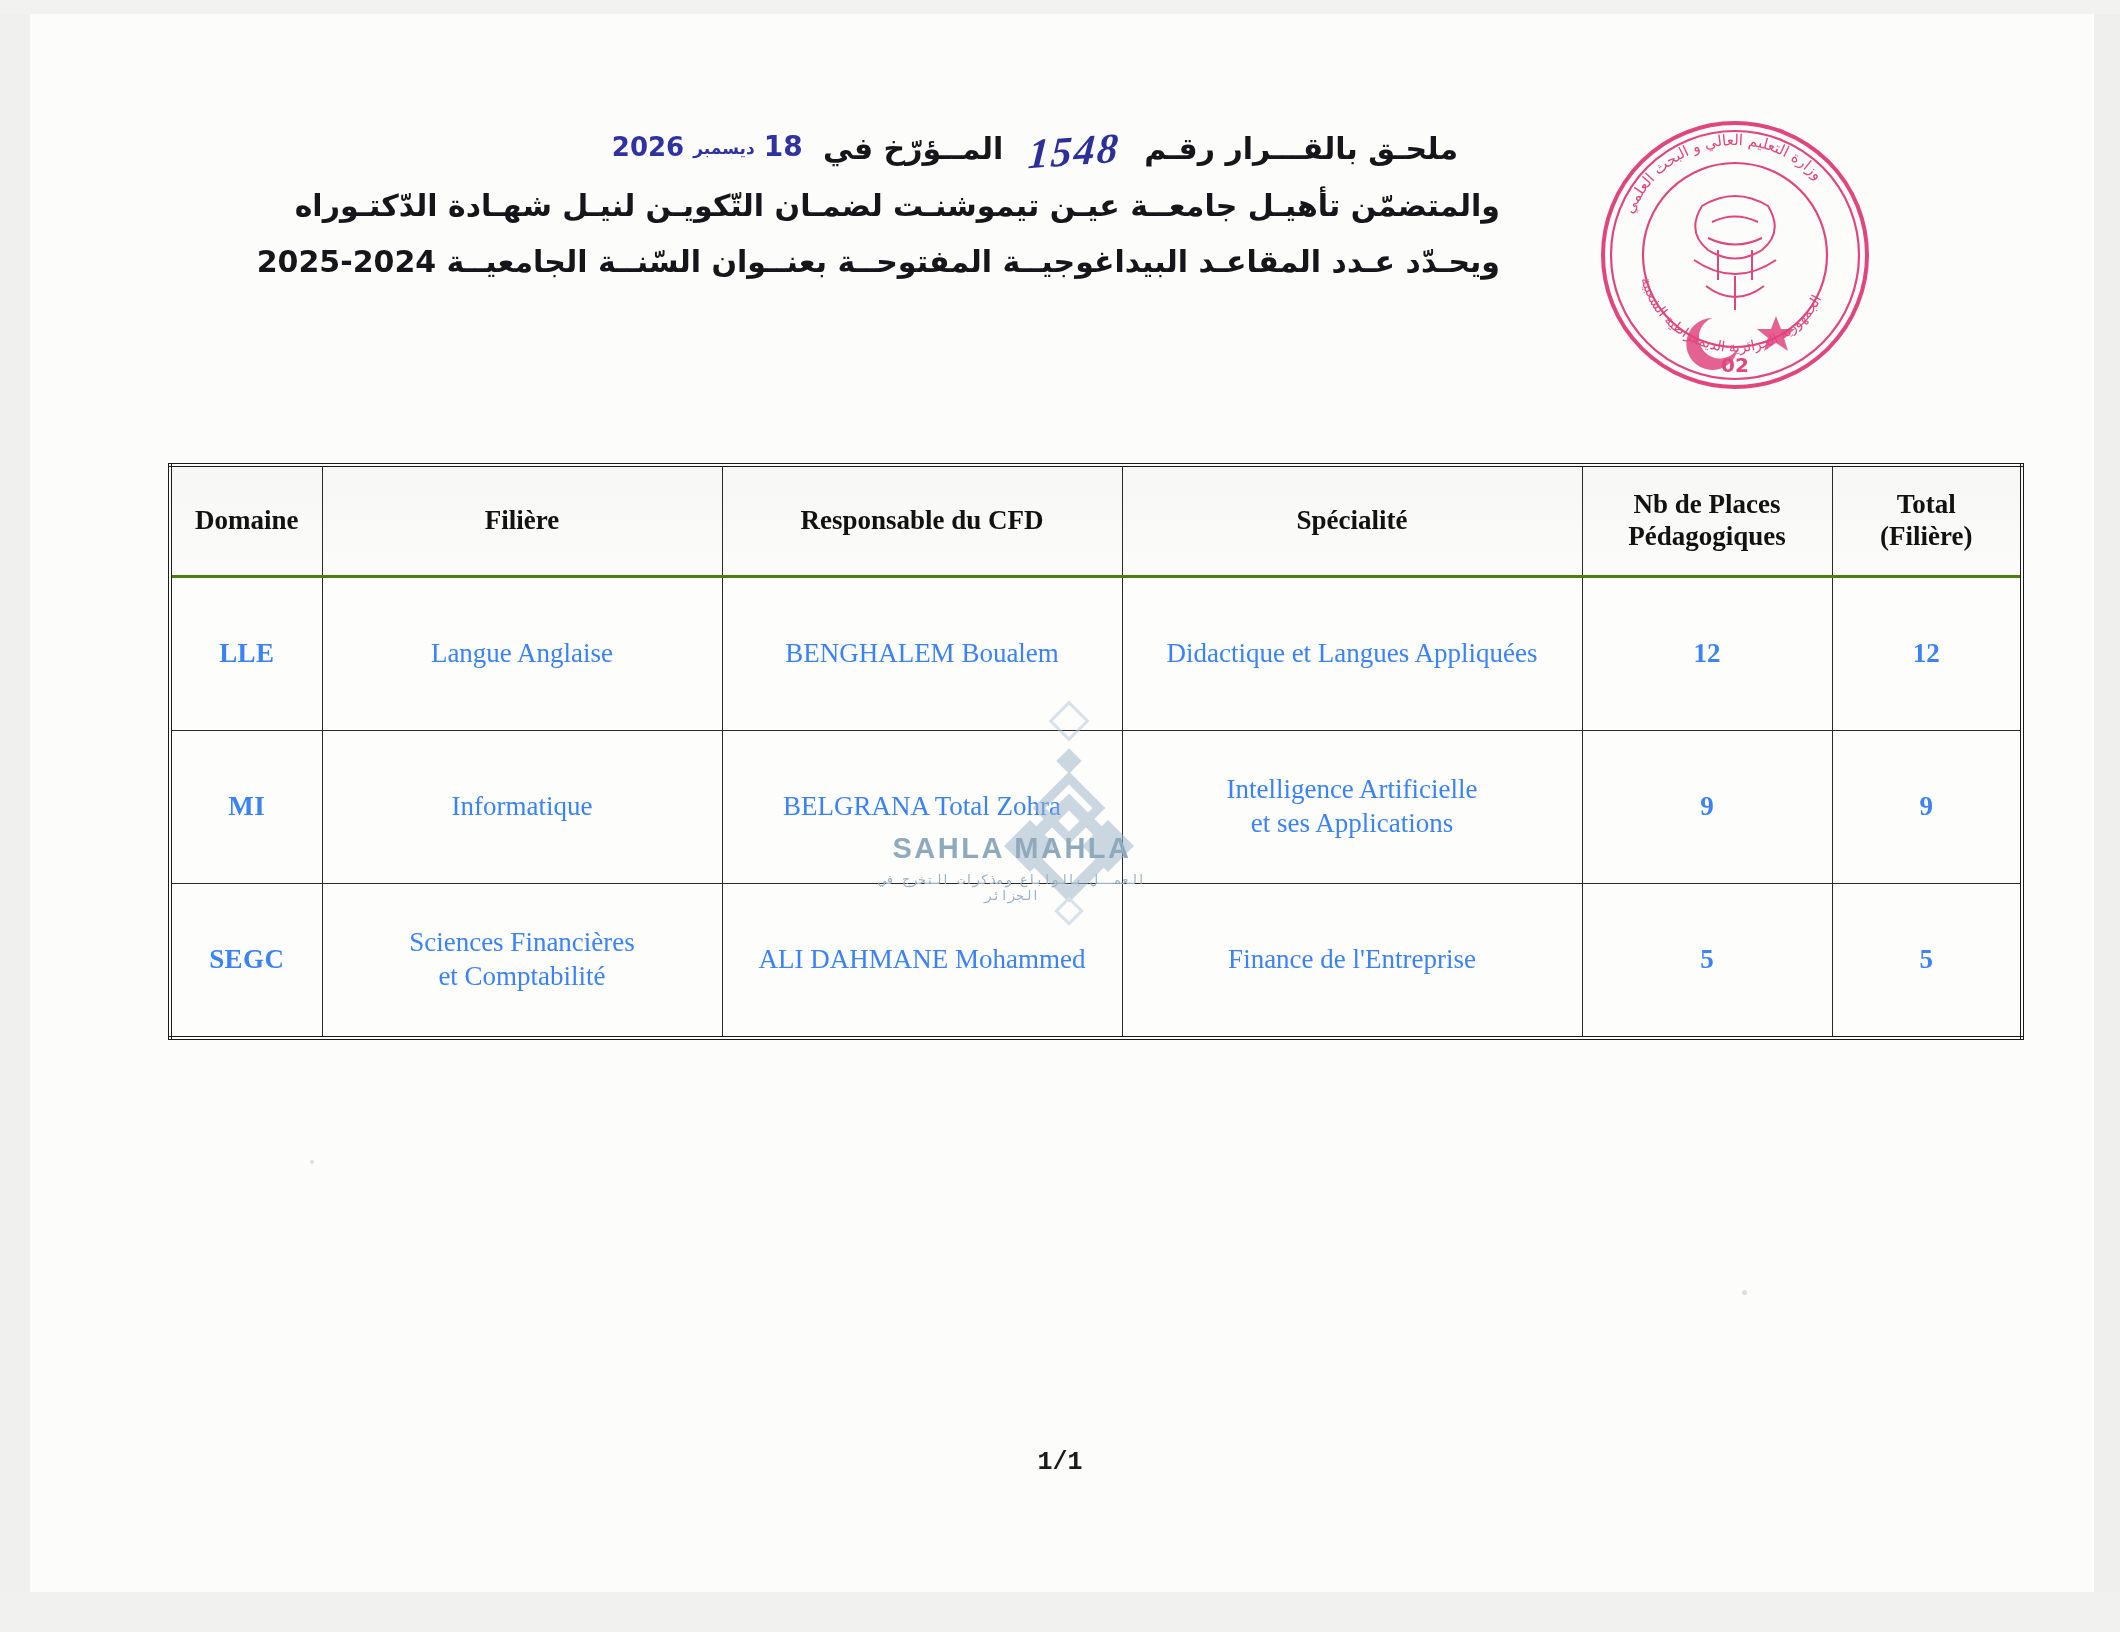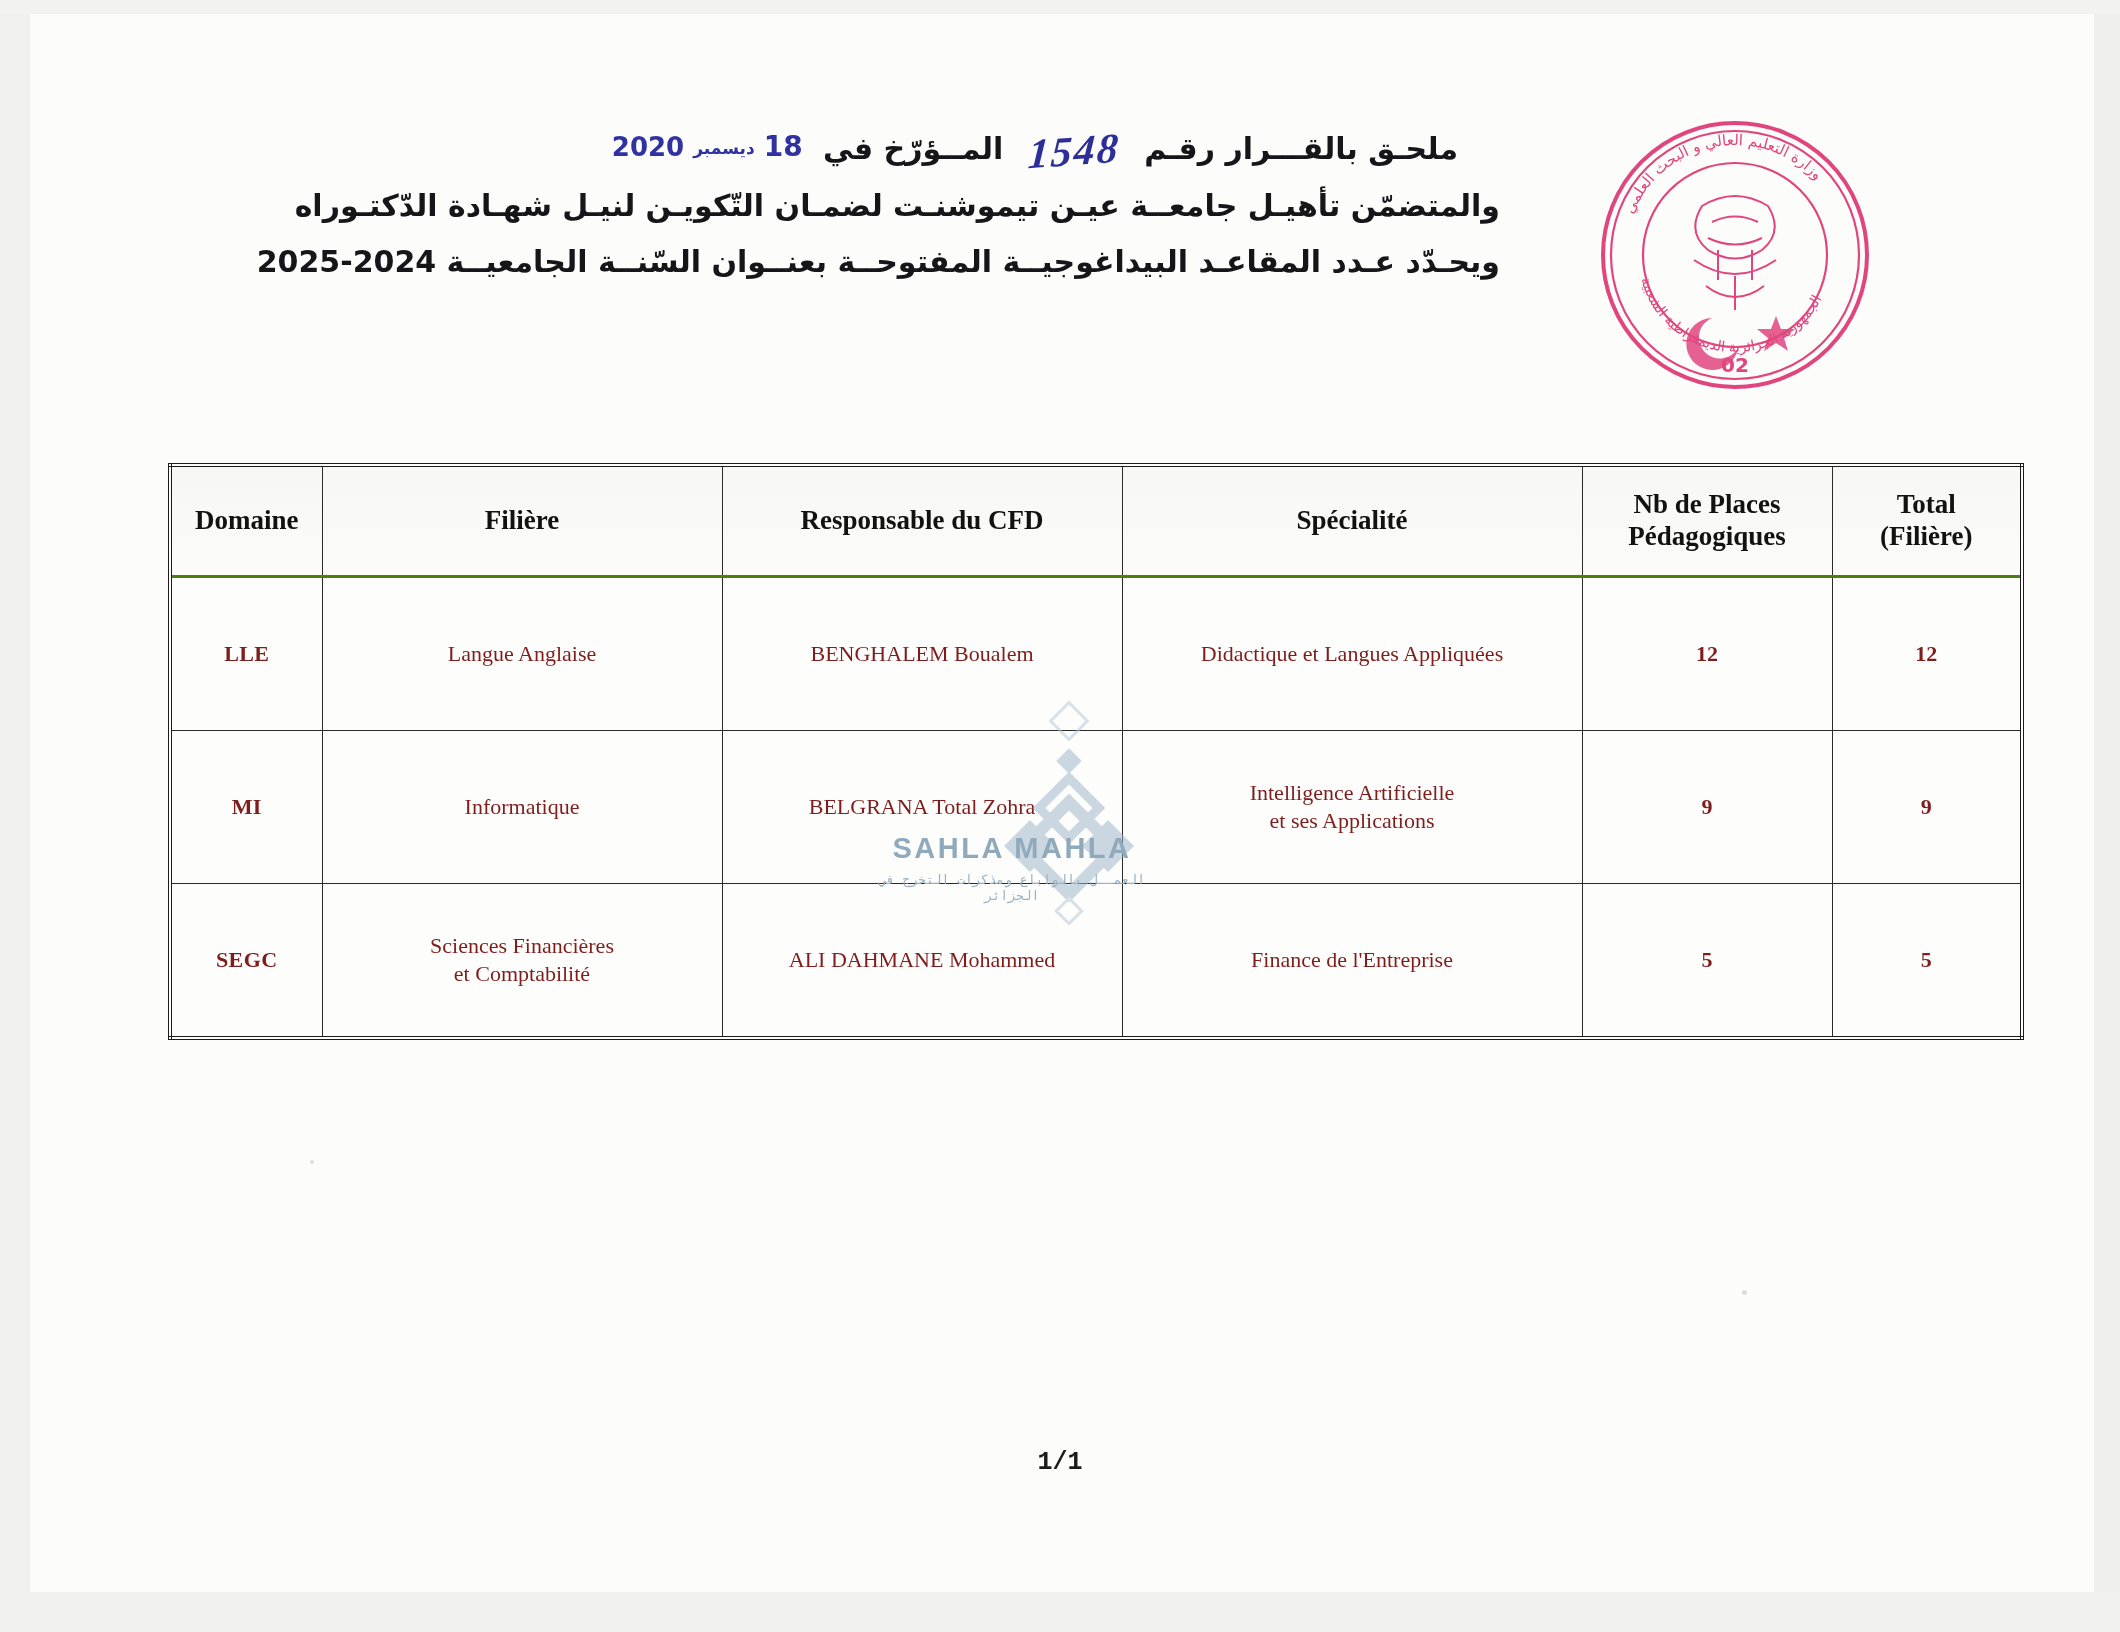--- a/index.html
+++ b/index.html
@@ -107,22 +107,22 @@
     font-size: 27px;
     color: #121212;
     padding: 22px 6px;
     text-align: center;
     line-height: 1.18;
     background: linear-gradient(180deg,#f7f7f6 0%, #fbfbfa 100%);
   }
   table.t thead tr { border-bottom: 3px solid #4d7c0f; }
   table.t td {
     font-family: "Liberation Serif", serif;
-    font-size: 22px;
-    color: #7f1d1d;
+    font-size: 27px;
+    color: #3b82f6;
     text-align: center;
     padding: 30px 4px;
     line-height: 1.25;
     height: 92px;
   }
   td.dom, td.num { font-weight: bold; }
   td.dom { font-size: 28px; letter-spacing: .4px; }
   td.num { font-size: 28px; }
 
   .c-dom   { width: 152px; }
@@ -196,21 +196,21 @@
 
   <div class="header">
 
     <div class="hline hline1">
       <span>ملحـق بالقـــرار رقـم</span>
       <span class="decree-no">1548</span>
       <span>المــؤرّخ في</span>
       <span class="stamp-date">
         <span class="dnum">18</span>
         <span class="dmon">ديسمبر</span>
-        <span class="dyear">2020</span>
+        <span class="dyear">2026</span>
       </span>
     </div>
 
     <div class="hline hline2">والمتضمّن تأهيـل جامعــة عيـن تيموشنـت لضمـان التّكويـن لنيـل شهـادة الدّكتـوراه</div>
     <div class="hline hline3">ويحـدّد عـدد المقاعـد البيداغوجيــة المفتوحــة بعنــوان السّنــة الجامعيــة 2024-2025</div>
   </div>
 
   <div class="stamp">
     <svg viewBox="0 0 290 290" width="290" height="290" aria-hidden="true">
       <defs>

